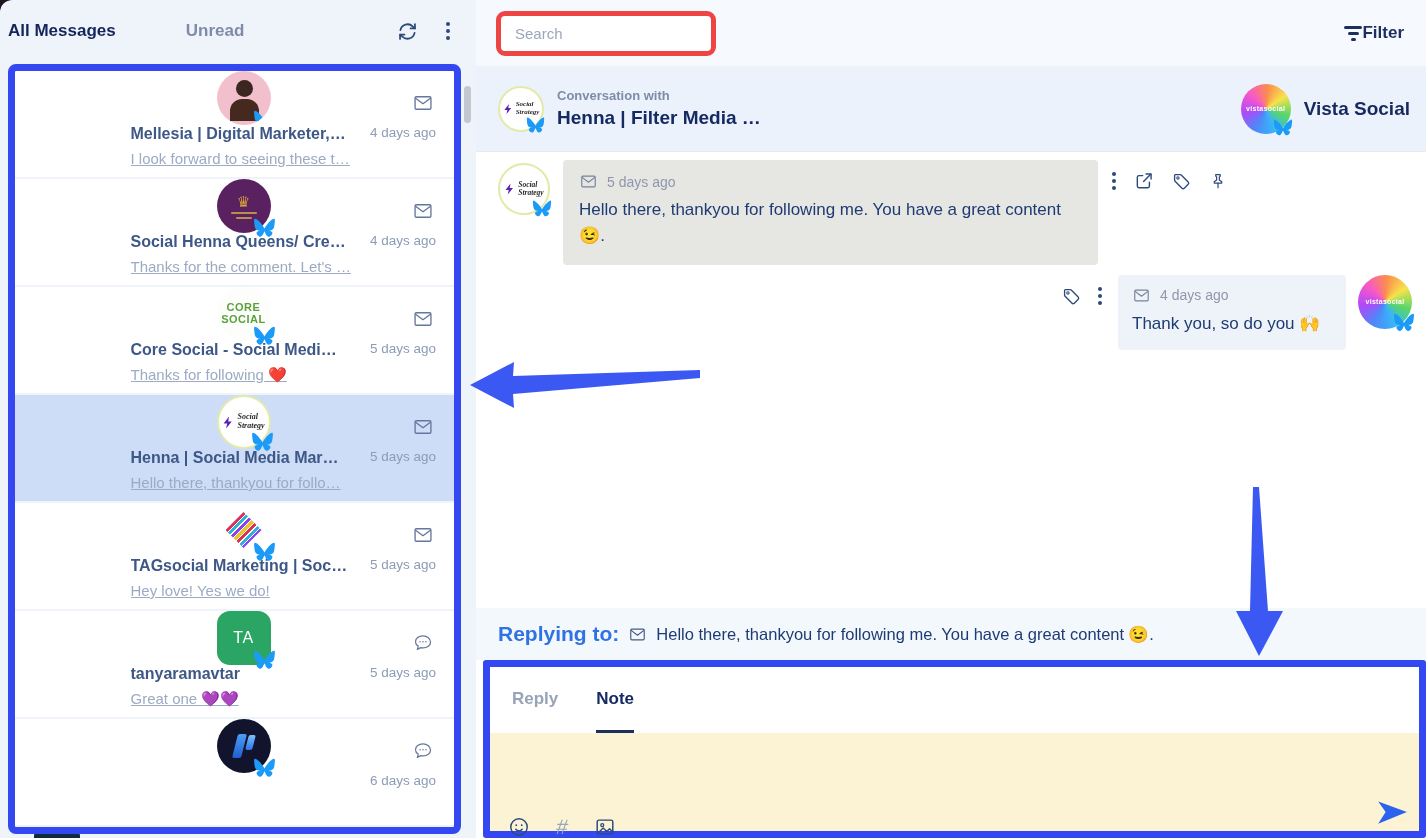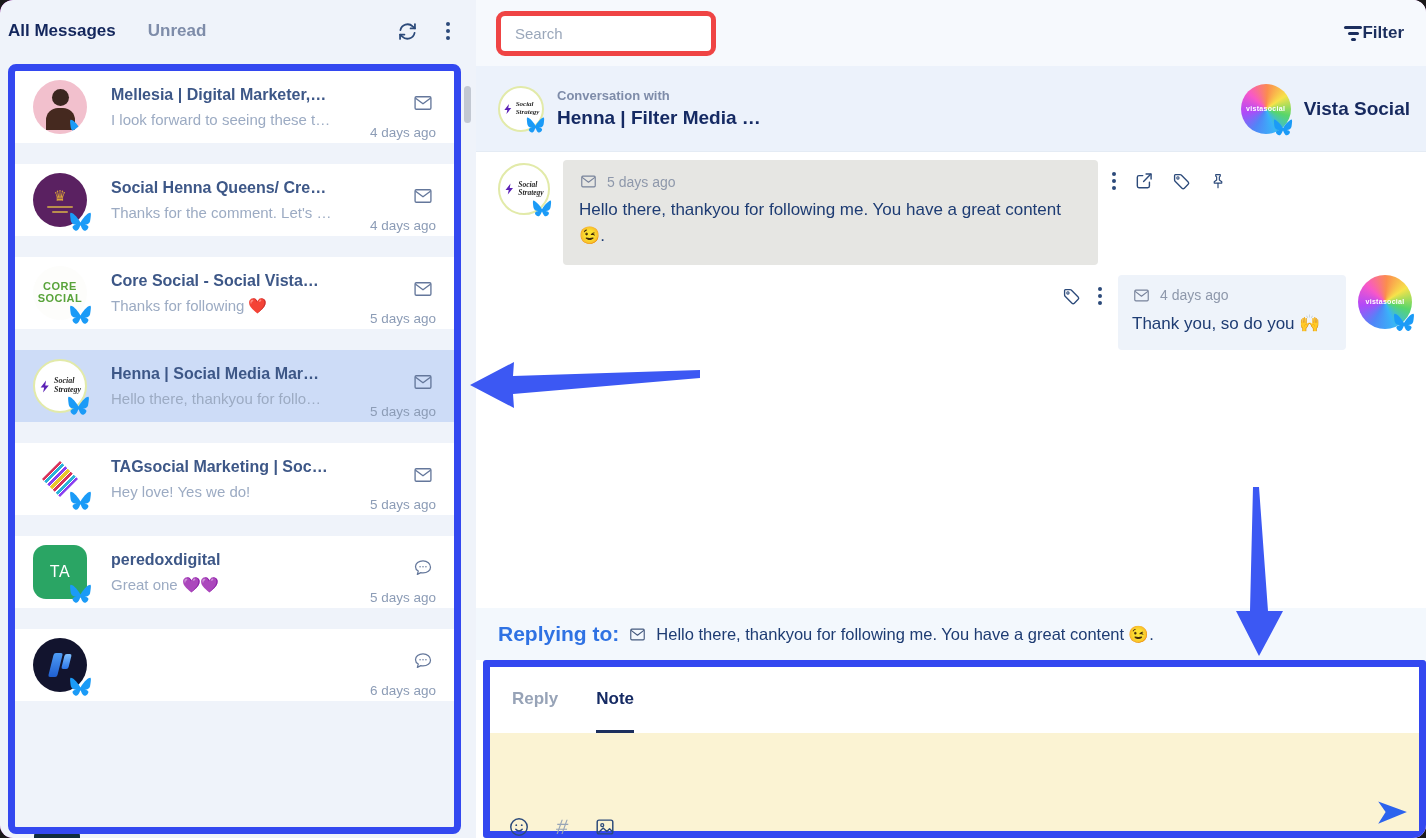--- a/index.html
+++ b/index.html
@@ -1,39 +1,38 @@
 <!DOCTYPE html>
 <html><head>
 <meta charset="utf-8">
 <style>
   * { margin:0; padding:0; box-sizing:border-box; }
   html,body { width:1426px; height:838px; background:#191919; }
   .app {
     position:relative; width:1426px; height:838px; overflow:hidden;
     background:#a21caf; font-family:"Liberation Sans", sans-serif;
     border-top-left-radius:12px;
-    border-radius:13px;
   }
   
   .sidebar { position:absolute; left:0; top:0; width:476px; height:838px; background:#eff3fa; border-top-left-radius:12px; }
   .sidebar-header { display:flex; align-items:center; height:62px; padding:0 24px 0 8px; }
   .sb-tab { font-size:17px; cursor:pointer; }
   .sb-tab.active { font-weight:700; color:#13265c; }
-  .sb-tab.inactive { font-weight:600; color:#7e8ca9; margin-left:32px; }
+  .sb-tab.inactive { font-weight:600; color:#7e8ca9; margin-left:70px; }
   .sb-actions { margin-left:auto; display:flex; align-items:center; gap:26px; color:#2c4a7a; }
   .icon-btn { width:22px; height:22px; display:inline-flex; align-items:center; justify-content:center; cursor:pointer; color:#2c4a7a; }
   .kebab { display:inline-flex; flex-direction:column; gap:3px; cursor:pointer; padding:2px; }
   .kebab i { width:4px; height:4px; border-radius:50%; background:#2c4a7a; }
 
   .conv-list { position:absolute; left:15px; top:71px; width:439px; }
-  .conv-item { position:relative; display:flex; align-items:center; height:72px; margin-bottom:21px; background:#ffffff; padding-left:18px; cursor:pointer; }
+  .conv-item { position:relative; display:flex; align-items:center; height:106px; margin-bottom:2px; background:#ffffff; padding-left:18px; cursor:pointer;flex-direction:column; }
   .conv-item.selected { background:#cddcf7; }
   .conv-texts { margin-left:24px; width:250px; overflow:hidden; }
   .conv-name { font-size:16px; font-weight:700; color:#3d5787; white-space:nowrap; overflow:hidden; }
-  .conv-preview { margin-top:7px; font-size:15px; color:#9cabc3; white-space:nowrap; overflow:hidden; }
+  .conv-preview { margin-top:7px; font-size:15px; color:#9cabc3; white-space:nowrap; overflow:hidden;text-decoration:underline; }
   .conv-meta { position:absolute; right:18px; top:22px; width:86px; display:flex; flex-direction:column; align-items:flex-end; gap:12px; }
   .conv-meta .ch-icon { color:#64779b; width:22px; height:20px; margin-right:2px; }
   .conv-time { font-size:13.5px; color:#8c9cb6; white-space:nowrap; }
 
   
   .av { position:relative; width:54px; height:54px; border-radius:50%; flex:none; }
   .badge { position:absolute; right:-7px; bottom:-9px; width:27px; height:24px; pointer-events:none; }
   .av-photo { background:#f2c0cd; overflow:hidden; }
   .av-photo .ph-head { position:absolute; left:19px; top:9px; width:17px; height:17px; border-radius:50%; background:#3b2620; }
   .av-photo .ph-body { position:absolute; left:13px; top:28px; width:29px; height:22px; border-radius:12px 12px 0 0; background:#45291f; }
@@ -235,21 +234,21 @@
 
       <div class="conv-item">
         <div class="av av-core">
           <b>CORE</b>
             <b>SOCIAL</b>
           <svg class="badge">
               <use href="#i-bsky"></use>
             </svg>
         </div>
         <div class="conv-texts">
-          <div class="conv-name">Core Social - Social Vista…</div>
+          <div class="conv-name">Core Social - Social Medi…</div>
           <div class="conv-preview">Thanks for following ❤️</div>
         </div>
         <div class="conv-meta">
           <svg class="ch-icon">
               <use href="#i-envelope"></use>
             </svg>
           <div class="conv-time">5 days ago</div>
         </div>
       </div>
 
@@ -295,21 +294,21 @@
       </div>
 
       <div class="conv-item">
         <div class="av av-ta">
           <span>TA</span>
           <svg class="badge">
               <use href="#i-bsky"></use>
             </svg>
         </div>
         <div class="conv-texts">
-          <div class="conv-name">peredoxdigital</div>
+          <div class="conv-name">tanyaramavtar</div>
           <div class="conv-preview">Great one 💜💜</div>
         </div>
         <div class="conv-meta">
           <svg class="ch-icon">
               <use href="#i-chat"></use>
             </svg>
           <div class="conv-time">5 days ago</div>
         </div>
       </div>
 

